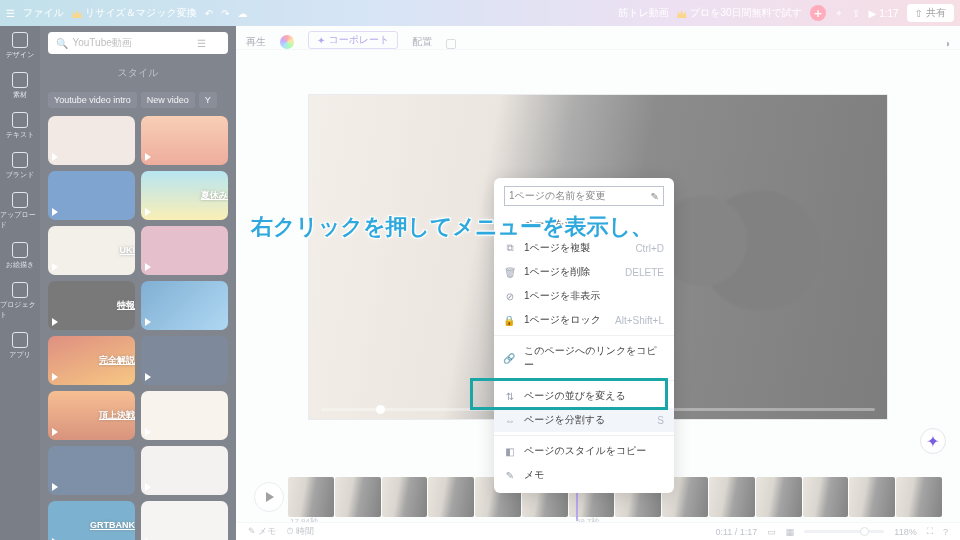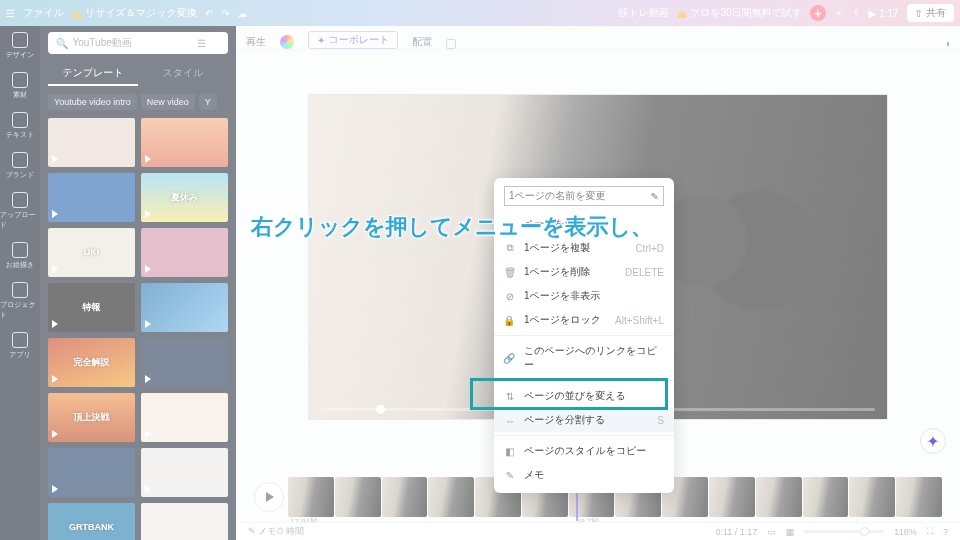--- a/index.html
+++ b/index.html
@@ -24,21 +24,21 @@
 
   
   .panel { position:absolute; top:26px; left:40px; bottom:0; width:196px; background:#1b2130; color:#e9ecf1; font-size:10px; padding:6px 8px 0; overflow:hidden; }
   .search { background:#fff; border-radius:4px; height:22px; display:flex; align-items:center; padding:0 22px 0 8px; color:#888; position:relative; }
   .tabs { display:flex; margin-top:8px; font-size:10px; }
   .tab { flex:1; text-align:center; padding:4px 0; color:#8993a8; cursor:pointer; }
   .tab.active { color:#fff; border-bottom:2px solid #fff; }
   .chips { display:flex; gap:4px; margin-top:8px; }
   .chip { background:#2b3244; border-radius:3px; padding:3px 6px; font-size:9px; white-space:nowrap; cursor:pointer; }
   .grid { margin-top:8px; display:grid; grid-template-columns:1fr 1fr; gap:6px; }
-  .thumb { aspect-ratio:16/9; border-radius:2px; background:#333844; position:relative; overflow:hidden; color:#fff; font-size:9px; display:flex; align-items:center; justify-content:center; text-align:center; }
+  .thumb { aspect-ratio:16/9; border-radius:7px; background:#333844; position:relative; overflow:hidden; color:#fff; font-size:9px; display:flex; align-items:center; justify-content:flex-end; text-align:center;text-decoration:underline; }
   .thumb .play { position:absolute; left:4px; bottom:4px; width:0;height:0;border-left:6px solid #fff;border-top:4px solid transparent;border-bottom:4px solid transparent;}
 
   
   .work { position:absolute; top:26px; left:236px; right:0; bottom:0; background:#fafbfc; }
   .toolbar2 { height:24px; display:flex; align-items:flex-end; gap:14px; padding:0 10px; font-size:10px; color:#6b7280; border-bottom:1px solid #eceef1;}
   .pill { border:1px solid #c9bdf1; color:#7a60e0; border-radius:3px; padding:1px 8px; display:flex; align-items:center; gap:3px; }
   .lock { width:10px;height:10px;border:1px solid #bcc2cc;border-radius:2px; }
 
   .stage-wrap { position:absolute; top:24px; left:0; right:0; bottom:68px; display:flex; align-items:flex-start; justify-content:center; padding-top:44px;}
   .stage { width:580px; height:326px; border:1px solid #d8dbe2; background:#000; position:relative; overflow:hidden; }
@@ -68,21 +68,21 @@
   
   .strip { position:absolute; left:0; right:0; bottom:18px; height:50px; display:flex; align-items:center; gap:4px; padding:0 18px;}
   .strip .playbtn { width:30px;height:30px;border-radius:50%;border:1px solid #d9dde4;background:#fff;display:flex;align-items:center;justify-content:center;}
   .strip .playbtn::after{content:"";width:0;height:0;border-left:8px solid #555;border-top:5px solid transparent;border-bottom:5px solid transparent;margin-left:2px;}
   .frames { flex:1; display:flex; gap:1px; height:40px; }
   .frame { flex:1; background:linear-gradient(100deg,#d8cfc4 0%,#bcb4a9 35%,#5a5a5a 55%,#1e1e1e 100%); border-radius:2px; position:relative;}
   .playhead { position:absolute; top:-4px; bottom:-4px; width:2px; background:#7a60e0; }
   .playhead::before { content:""; position:absolute; top:-6px; left:-4px; width:10px;height:8px; background:#7a60e0; border-radius:2px 2px 0 0;}
 
   
-  .bottom { position:absolute; left:0; right:0; bottom:0; height:18px; display:flex; align-items:center; font-size:9px; color:#8b919c; padding:0 12px; border-top:1px solid #eceef1; background:#fff;}
+  .bottom { position:absolute; left:0; right:0; bottom:0; height:18px; display:flex; align-items:center; font-size:9px; color:#8b919c; padding:0 12px; gap:10px; border-top:1px solid #eceef1; background:#fff;}
   .bottom .right { margin-left:auto; display:flex; align-items:center; gap:10px;}
   .zoom-track { width:80px; height:3px; background:#e3e6ec; border-radius:2px; position:relative;}
   .zoom-knob { position:absolute; top:-3px; left:70%; width:9px;height:9px;background:#fff;border:1px solid #c9cdd6;border-radius:50%;}
 
   
   .dim { position:absolute; inset:0; background:rgba(255,255,255,.45); pointer-events:none; }
 </style>
 </head>
 <body>
 
@@ -147,21 +147,20 @@
     </div>
   </div>
 
 <div class="panel">
   <div class="search">
     <span style="margin-right:4px">🔍</span>
     <span style="flex:1">YouTube動画</span>
     <span>☰</span>
   </div>
   <div class="tabs">
-    <div class="tab active">テンプレート</div>
     <div class="tab">スタイル</div>
   </div>
   <div class="chips" id="chips">
       <span class="chip">Youtube video intro</span>
       <span class="chip">New video</span>
       <span class="chip">Y</span>
     </div>
   <div class="grid" id="thumbgrid">
       <div class="thumb" style="background: rgb(232, 215, 207);">
         <span class="play"></span>

